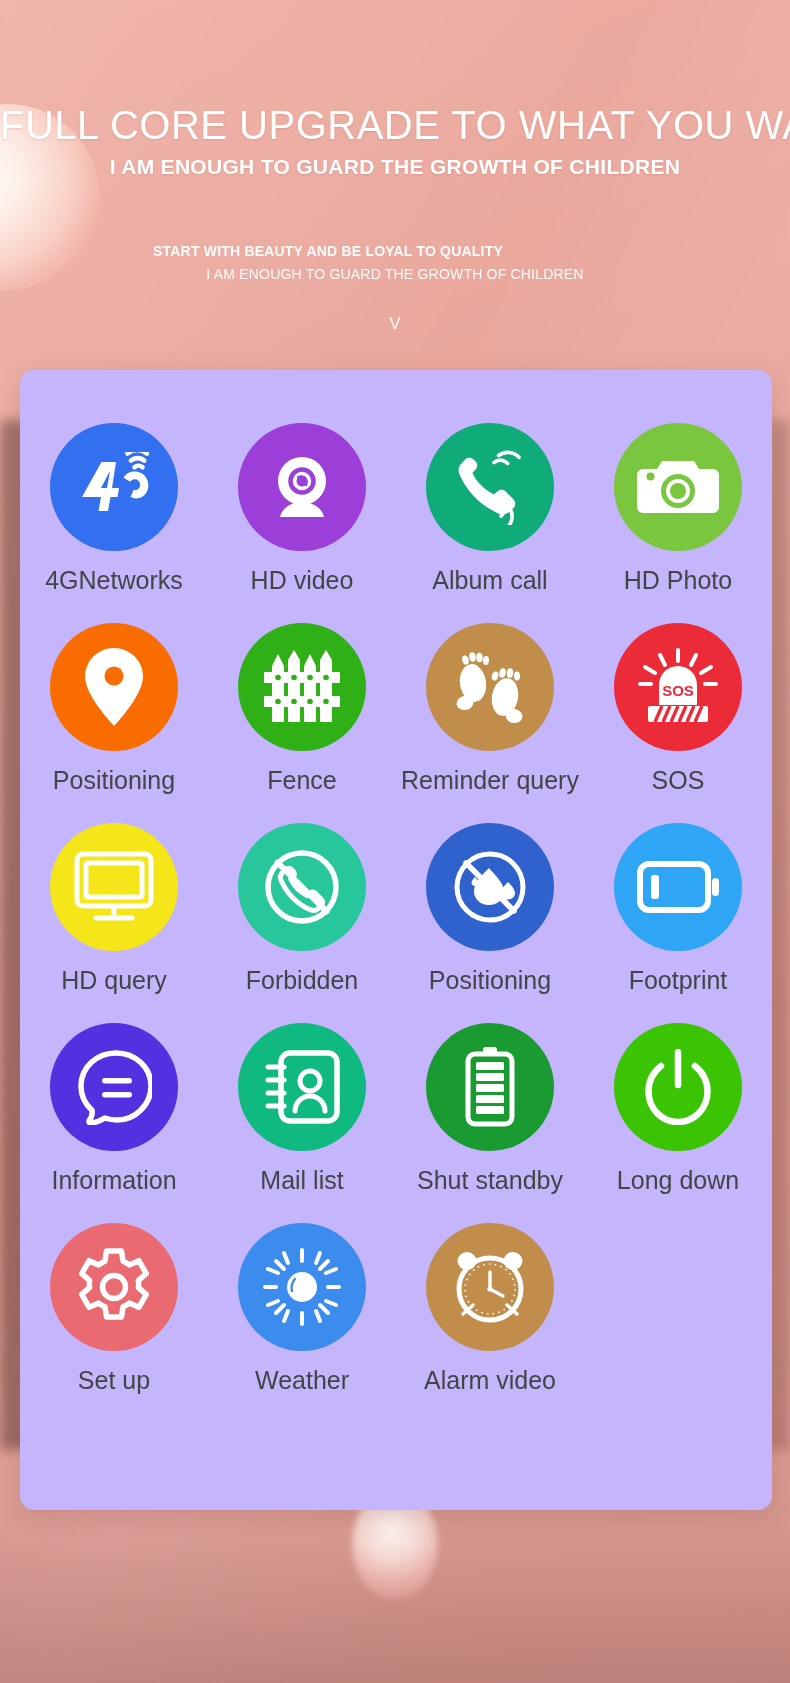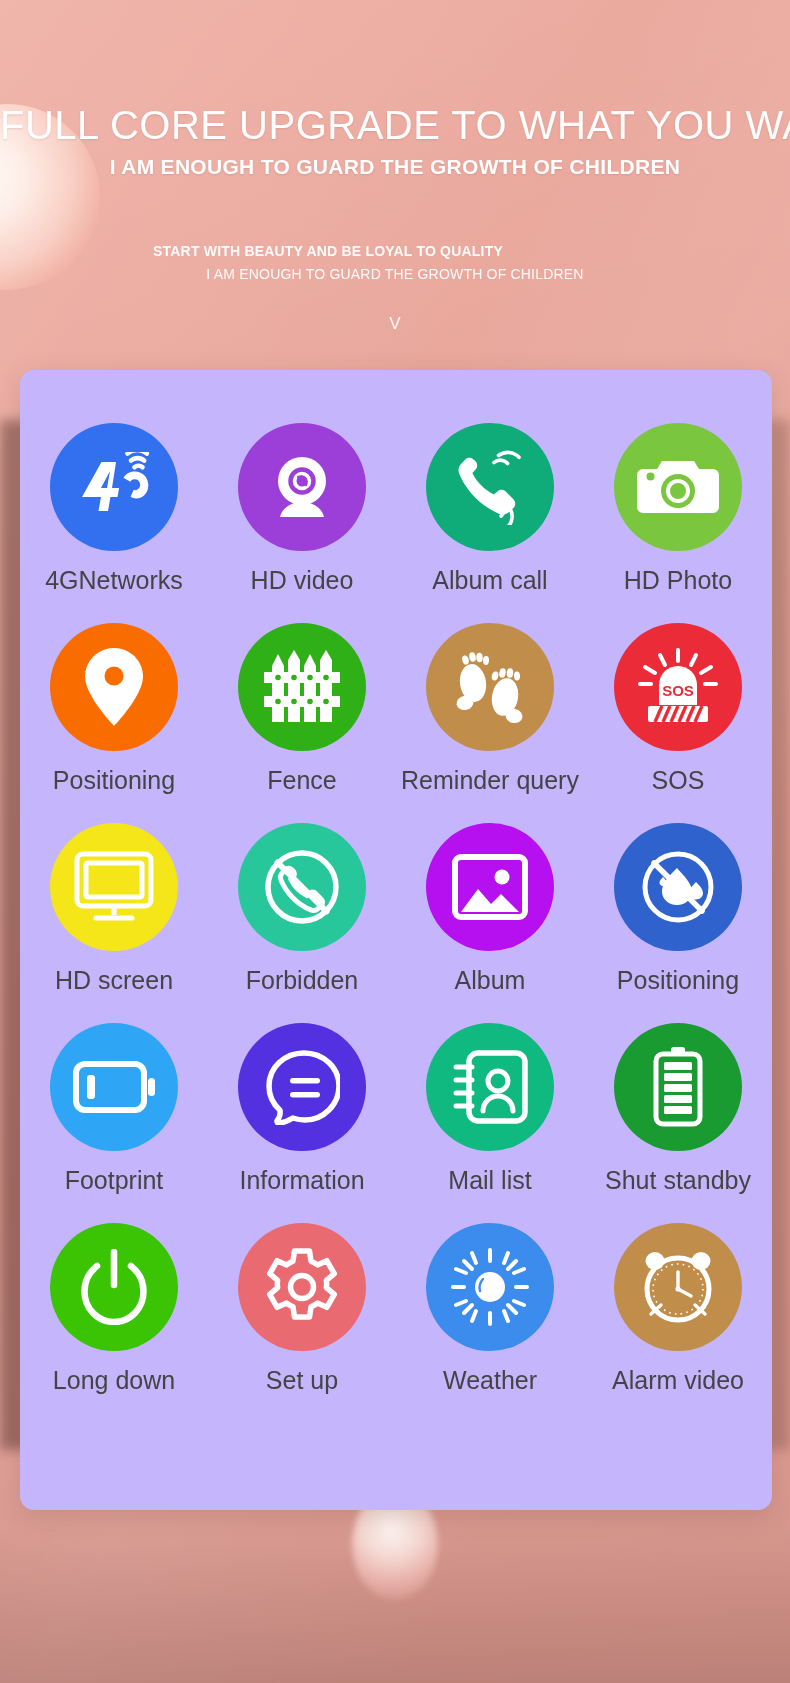--- a/index.html
+++ b/index.html
@@ -335,43 +335,33 @@
           <div class="circle" style="background: rgb(245, 230, 25);">
             <svg width="80" height="72" viewBox="0 0 80 72">
               <g fill="none" stroke="#ffffff" stroke-width="5" stroke-linejoin="round">
     <rect x="3" y="3" width="74" height="52" rx="6"></rect>
     <rect x="12" y="12" width="56" height="34" rx="2"></rect>
     <path d="M40 55 v9"></path>
     <path d="M22 67 h36" stroke-linecap="round"></path>
   </g>
             </svg>
           </div>
-          <div class="label">HD screen</div>
+          <div class="label">HD query</div>
         </div>
         <div class="tile">
           <div class="circle" style="background: rgb(39, 199, 155);">
             <svg width="78" height="78" viewBox="0 0 78 78">
     <circle cx="39" cy="39" r="34" fill="none" stroke="#ffffff" stroke-width="5.5"></circle>
     <g fill="none" stroke="#ffffff" stroke-width="5">
       <path d="M28.5 21.5c-1.8-1.7-4.6-1.6-6.3.2l-2.9 3.1c-1.9 2-2.4 4.8-1.3 7.3 2.2 5.4 6.1 11.9 12 17.8 5.9 5.9 12.4 9.8 17.8 12 2.5 1 5.3.5 7.3-1.3l3.1-2.9c1.8-1.7 1.9-4.5.2-6.3l-5.8-6c-1.7-1.8-4.5-1.9-6.3-.2l-2.4 2.3c-3.4-1.7-6.6-3.9-9.3-6.7-2.7-2.7-5-5.9-6.7-9.3l2.3-2.4c1.7-1.8 1.6-4.6-.2-6.3z"></path>
     </g>
     <path d="M14.5 14.5 L63.5 63.5" fill="none" stroke="#ffffff" stroke-width="6" stroke-linecap="round"></path>
   </svg>
           </div>
           <div class="label">Forbidden</div>
-        </div>
-        <div class="tile">
-          <div class="circle" style="background: rgb(182, 16, 240);">
-            <svg width="76" height="66" viewBox="0 0 76 66">
-    <rect x="3" y="3" width="70" height="60" rx="6" fill="none" stroke="#ffffff" stroke-width="6"></rect>
-    <circle cx="50" cy="23" r="7.5" fill="#ffffff"></circle>
-    <path d="M9 58 L26 35 L39 50 L49 40 L67 58 Z" fill="#ffffff"></path>
-  </svg>
-          </div>
-          <div class="label">Album</div>
         </div>
         <div class="tile">
           <div class="circle" style="background: rgb(47, 98, 204);">
             <svg width="78" height="78" viewBox="0 0 78 78">
     <circle cx="39" cy="39" r="33" fill="none" stroke="#ffffff" stroke-width="5"></circle>
     <g fill="#ffffff">
       <path d="M38 20c-9 9-15 15-15 23.5 0 7.5 6.3 13.5 15 13.5s15-6 15-13.5C53 35 44 27 38 20z"></path>
       <path d="M57 34c-4 4.2-7 7.3-7 11.3 0 3.5 3.1 6.2 7 6.2s7-2.7 7-6.2c0-4-3-7.1-7-11.3z"></path>
       <path d="M24 29c-2 2.2-3.5 3.8-3.5 5.8 0 1.8 1.6 3.2 3.5 3.2s3.5-1.4 3.5-3.2c0-2-1.5-3.6-3.5-5.8z"></path>
     </g>

